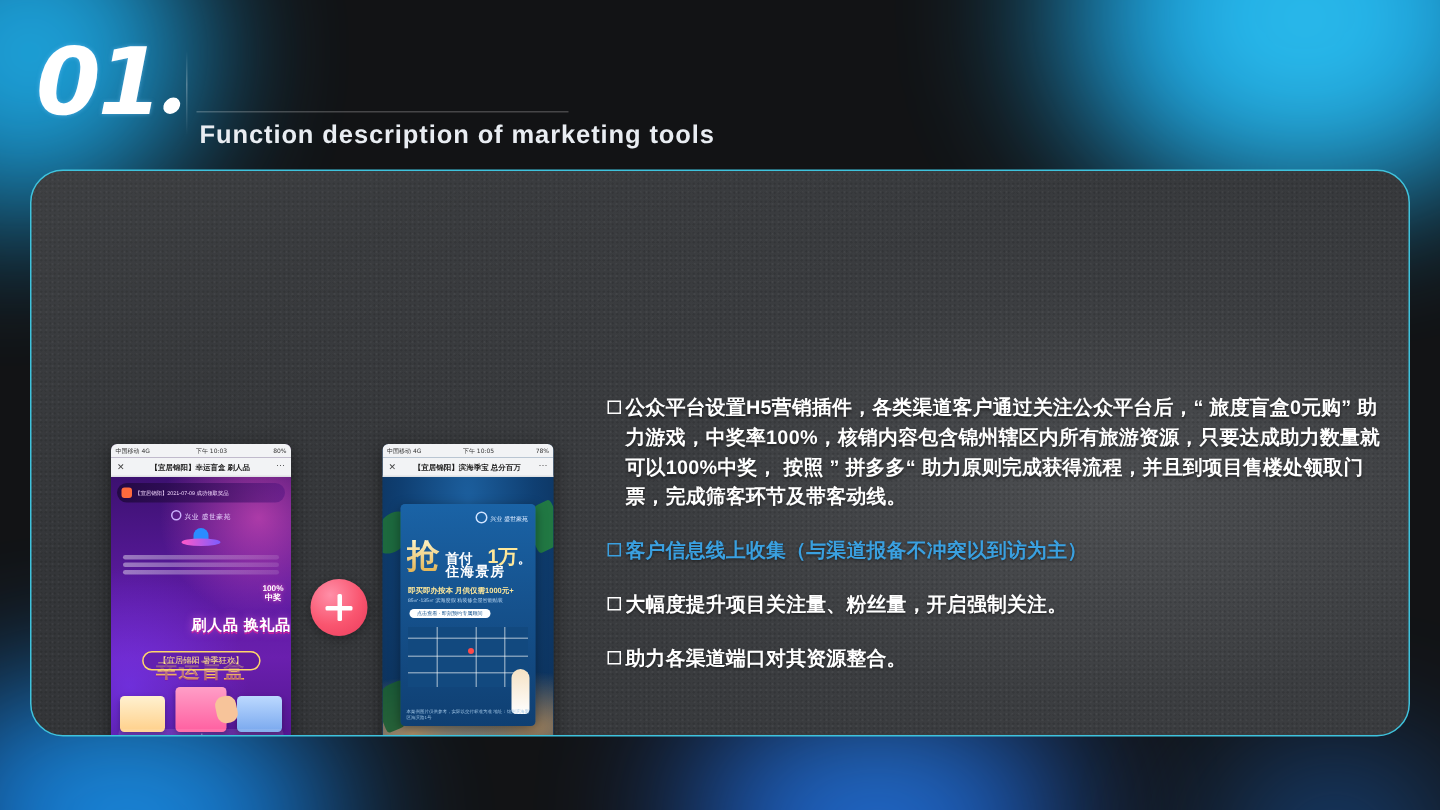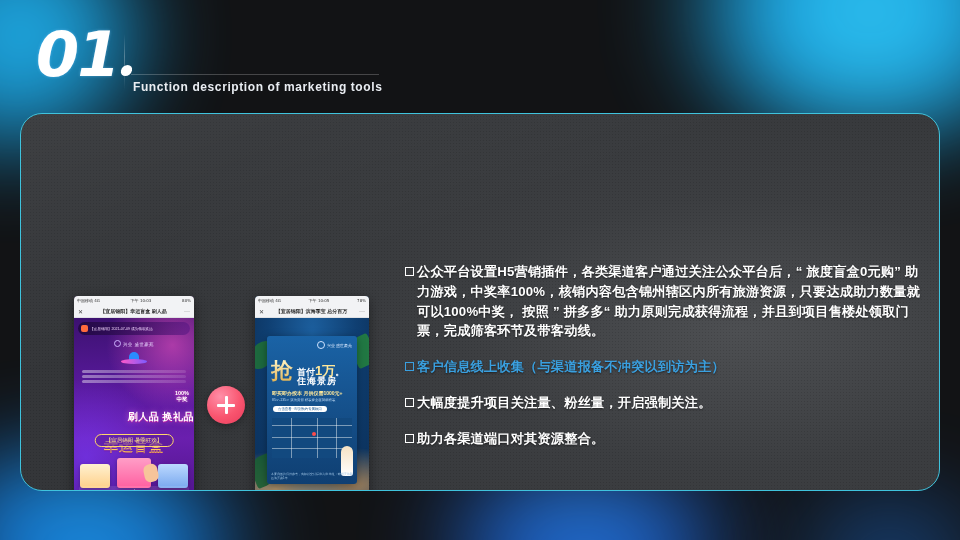--- a/index.html
+++ b/index.html
@@ -56,21 +56,21 @@
     width: 260px; height: 150px;
     background: radial-gradient(circle at 50% 30%, #1b6fd8 0%, rgba(10,40,100,0) 72%);
     opacity: .7;
   }
 
   
   .header { position: absolute; left: 0; top: 0; width: 960px; height: 115px; }
 
   .num-01 {
     position: absolute;
-    left: 36px; top: 24px;
+    left: 24px; top: 24px;
     font-family: "DejaVu Sans", sans-serif;
     font-size: 62px;
     font-weight: bold;
     font-style: italic;
     letter-spacing: -2px;
     color: #ffffff;
     text-shadow: 0 0 3px rgba(120,200,255,.55);
     line-height: 1;
   }
   .num-01 .dot {
@@ -95,21 +95,21 @@
     left: 132px; top: 40px;
     font-size: 26px;
     font-weight: bold;
     color: #ffffff;
     letter-spacing: 2px;
     white-space: nowrap;
   }
   .title-en {
     position: absolute;
     left: 133px; top: 80px;
-    font-size: 12px;
+    font-size: 17px;
     font-weight: bold;
     color: #e9edf2;
     letter-spacing: .6px;
     white-space: nowrap;
   }
   .title-rule {
     position: absolute;
     left: 131px; top: 74px;
     width: 248px; height: 1px;
     background: rgba(255,255,255,.22);
@@ -272,21 +272,21 @@
   }
   .pb-logo { position:absolute; right:5px; top:5px; font-size:4px; color:#dbeaff; }
   .pb-logo .g { display:inline-block; width:8px; height:8px; border-radius:50%; border:1px solid #cfe3ff; margin-right:2px; vertical-align:-2px;}
   .pb-qiang {
     position:absolute; left:4px; top:24px;
     font-size: 22px; font-weight: bold; line-height: 1;
     background: linear-gradient(180deg,#fff3c4,#e3b352);
     -webkit-background-clip:text; background-clip:text; color:transparent;
   }
   .pb-h1 { position:absolute; left:30px; top:26px; font-size:9px; font-weight:bold; color:#ffffff; white-space:nowrap; }
-  .pb-h1 b { font-size:13px; color:#ffe89a; }
+  .pb-h1 b { font-size:13px; color:#ffe89a;padding-left:10px; }
   .pb-h2 { position:absolute; left:30px; top:39px; font-size:9px; font-weight:bold; color:#ffffff; letter-spacing:1px; }
   .pb-h3 { position:absolute; left:5px; top:54px; right:5px; font-size:5px; font-weight:bold; color:#ffe89a; white-space:nowrap; }
   .pb-h4 { position:absolute; left:5px; top:62px; right:5px; font-size:3.4px; color:#bcd8f2; white-space:nowrap; }
   .pb-btn { position:absolute; left:6px; top:70px; padding:1px 5px; border-radius:5px; background:#ffffff; font-size:3.4px; color:#14538f; white-space:nowrap; }
   .pb-map { position:absolute; left:5px; right:5px; top:82px; bottom:26px; background:#12497f; overflow:hidden; }
   .pb-map i { position:absolute; background:rgba(255,255,255,.45); }
   .pb-map .h1l { left:0; right:0; top:18%; height:1px; }
   .pb-map .h2l { left:0; right:0; top:48%; height:1px; }
   .pb-map .h3l { left:0; right:0; top:76%; height:1px; }
   .pb-map .v1l { top:0; bottom:0; left:24%; width:1px; }

